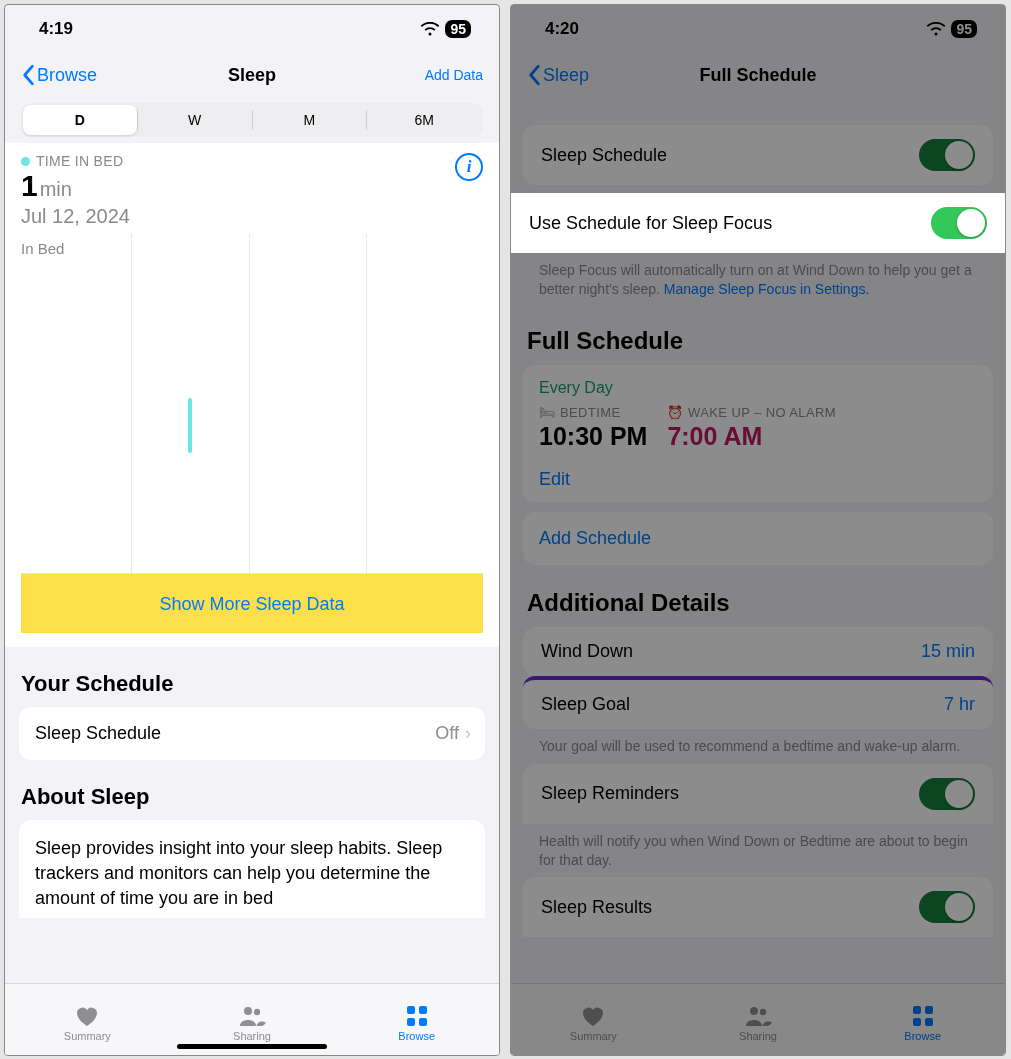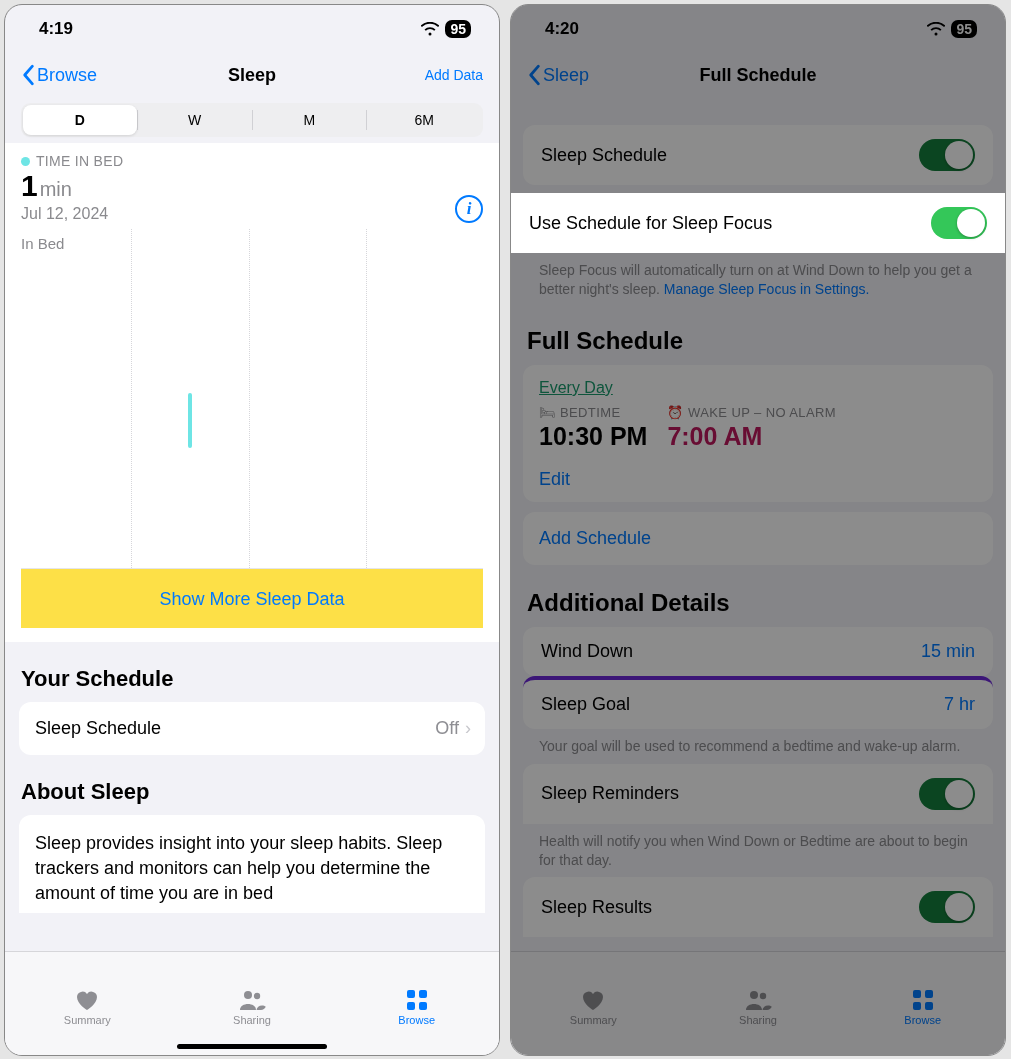--- a/index.html
+++ b/index.html
@@ -1,17 +1,17 @@
 <!DOCTYPE html>
 <html><head>
 <meta charset="utf-8">
 <style>
   * { margin: 0; padding: 0; box-sizing: border-box; -webkit-font-smoothing: antialiased; }
   body { font-family: -apple-system, BlinkMacSystemFont, 'Helvetica Neue', sans-serif; background: #e5e5e5; display: flex; gap: 10px; padding: 4px; }
-  .phone { width: 496px; height: 1052px; background: #f2f2f7; border-radius: 18px; overflow: hidden; position: relative; display: flex; flex-direction: column; border: 1px solid #888; }
+  .phone { width: 496px; height: 1052px; background: #f2f2f7; border-radius: 4px; overflow: hidden; position: relative; display: flex; flex-direction: column; border: 1px solid #888; }
   .phone.dimmed::after { content:""; position:absolute; inset:0; background:rgba(0,0,0,.45); pointer-events:none; z-index:5; }
   .phone.dimmed .highlight-row { z-index:10; position:relative; }
   
   .status-bar { height: 48px; display: flex; align-items: center; justify-content: space-between; padding: 0 28px 0 34px; font-size: 17px; font-weight: 600; }
   .status-right { display: flex; align-items: center; gap: 6px; }
   .wifi-icon { width:18px; height:14px; }
   .battery-badge { background:#000; color:#fff; border-radius:7px; padding:1px 5px; font-size:14px; font-weight:700; display:flex; align-items:center; }
 
   .nav-bar { height: 44px; display: flex; align-items: center; justify-content: space-between; padding: 0 16px; }
   .nav-left { display: flex; align-items: center; color:#007aff; font-size:18px; gap:2px; cursor:pointer; }
@@ -20,27 +20,27 @@
   .nav-right { color:#007aff; font-size:14px; cursor:pointer; }
 
   .seg-wrap { padding: 6px 16px; }
   .segmented { background:#eeeef0; border-radius:9px; display:flex; height:34px; padding:2px; position:relative; }
   .seg-item { flex:1; display:flex; align-items:center; justify-content:center; font-size:14px; font-weight:500; color:#000; position:relative; cursor:pointer;}
   .seg-item.selected { background:#fff; border-radius:8px; box-shadow:0 1px 3px rgba(0,0,0,.12); font-weight:600;}
   .seg-div { width:1px; background:#d0d0d4; margin:5px 0; }
   
   .card { background:#fff; margin:0; }
   .chart-card { padding:10px 16px 14px; }
-  .metric-head { display:flex; align-items:flex-end; justify-content:space-between; }
+  .metric-head { display:flex; align-items:flex-start; justify-content:space-between; }
   .metric-label { color:#8a8a8e; font-size:14px; font-weight:500; display:flex; align-items:center; gap:6px; letter-spacing:.3px;}
   .dot { width:9px; height:9px; border-radius:50%; background:#6ee5e5; }
   .info-btn { width:28px; height:28px; border:2px solid #007aff; border-radius:50%; color:#007aff; display:flex; align-items:center; justify-content:center; font-family:Georgia,serif; font-style:italic; font-weight:700; font-size:17px; cursor:pointer;}
   .metric-val { font-size:20px; color:#8a8a8e; margin-top:0; }
   .metric-val .big { font-size:30px; font-weight:700; color:#000; margin-right:2px;}
-  .metric-date { color:#8a8a8e; font-size:16px; margin-top:2px; }
+  .metric-date { color:#8a8a8e; font-size:20px; margin-top:2px; }
   
   .chart-area { position:relative; height:340px; margin-top:6px; border-bottom:1px solid #e5e5ea;}
   .chart-y-label { position:absolute; top:6px; left:0; color:#8a8a8e; font-size:15px;}
   .chart-cols { position:absolute; inset:0; display:flex; }
   .chart-col { flex:1; border-left:1px dotted #d6d6da; position:relative;}
   .chart-col:first-child { border-left:none; flex:0.95;}
   .chart-bar { position:absolute; left:50%; transform:translateX(-50%); bottom:120px; width:4px; height:55px; background:#6ee5e5; border-radius:2px;}
   .chart-x { display:flex; margin-top:4px; }
   .chart-x span { flex:1; font-size:15px; color:#8a8a8e; }
   .chart-x span:first-child { flex:0.95;}
@@ -51,41 +51,41 @@
   .section-head.big { font-size:24px; }
   
   .list-row { background:#fff; border-radius:12px; margin:0 14px; padding:16px 14px 16px 16px; display:flex; align-items:center; justify-content:space-between; cursor:pointer;}
   .row-main { font-size:18px; color:#000; }
   .row-detail { color:#8e8e93; font-size:18px; display:flex; align-items:center; gap:6px;}
   .row-detail.link { color:#007aff; }
   .chevron { color:#c7c7cc; }
   
   .about-text { background:#fff; border-radius:12px 12px 0 0; margin:0 14px; padding:16px 16px 6px; font-size:18px; line-height:1.4; color:#000;}
   
-  .tab-bar { margin-top:auto; height:104px; background:#f7f7f9; border-top:1px solid #d6d6da; display:flex; }
+  .tab-bar { margin-top:auto; height:72px; background:#f7f7f9; border-top:1px solid #d6d6da; display:flex; }
   .tab { flex:1; display:flex; flex-direction:column; align-items:center; justify-content:center; gap:2px; color:#8e8e93; font-size:11px; cursor:pointer; padding-top:6px;}
   .tab.active { color:#007aff; }
   .tab svg { width:28px; height:24px; }
   .home-ind { position:absolute; bottom:6px; left:50%; transform:translateX(-50%); width:150px; height:5px; background:#000; border-radius:3px;}
 
   
   .p2-body { flex:1; overflow:hidden; }
   .p2-row { background:#fff; padding:14px 18px; display:flex; align-items:center; justify-content:space-between; font-size:18px;}
   .p2-row.rounded-top { border-radius:12px 12px 0 0; margin:0 12px; }
   .p2-row.rounded { border-radius:12px; margin:0 12px;}
   .p2-row + .p2-row { border-top:4px solid #6d28d9;}
   .footnote { color:#8a8a8e; font-size:14px; padding:8px 28px 4px; line-height:1.35;}
   .footnote a { color:#007aff; text-decoration:none;}
   
   .toggle { width:56px; height:32px; border-radius:16px; background:#34c759; position:relative; cursor:pointer;}
   .toggle::after { content:""; position:absolute; right:2px; top:2px; width:28px; height:28px; border-radius:50%; background:#fff; box-shadow:0 1px 3px rgba(0,0,0,.3);}
   .toggle.darkg { background:#157f3c; }
   
   .sched-card { background:#fff; border-radius:12px; margin:0 12px; padding:14px 16px 12px; }
-  .everyday { color:#1a9b6e; font-size:16px; font-weight:500;text-decoration:underline;}
+  .everyday { color:#1a9b6e; font-size:16px; font-weight:500;}
   .sched-grid { display:flex; margin-top:8px; gap:20px;}
   .sched-col .mini { font-size:13px; color:#8a8a8e; font-weight:500; display:flex; gap:4px; align-items:center; letter-spacing:.4px;}
   .sched-col .time { font-size:25px; font-weight:700; margin-top:2px;}
   .edit-link { color:#007aff; font-size:18px; margin-top:18px; display:block; cursor:pointer;}
   
   .add-sched { background:#fff; border-radius:12px; margin:10px 12px 0; padding:16px; color:#007aff; font-size:18px; cursor:pointer;}
   
   .gap-top { margin-top:12px; }
 </style>
 </head>

